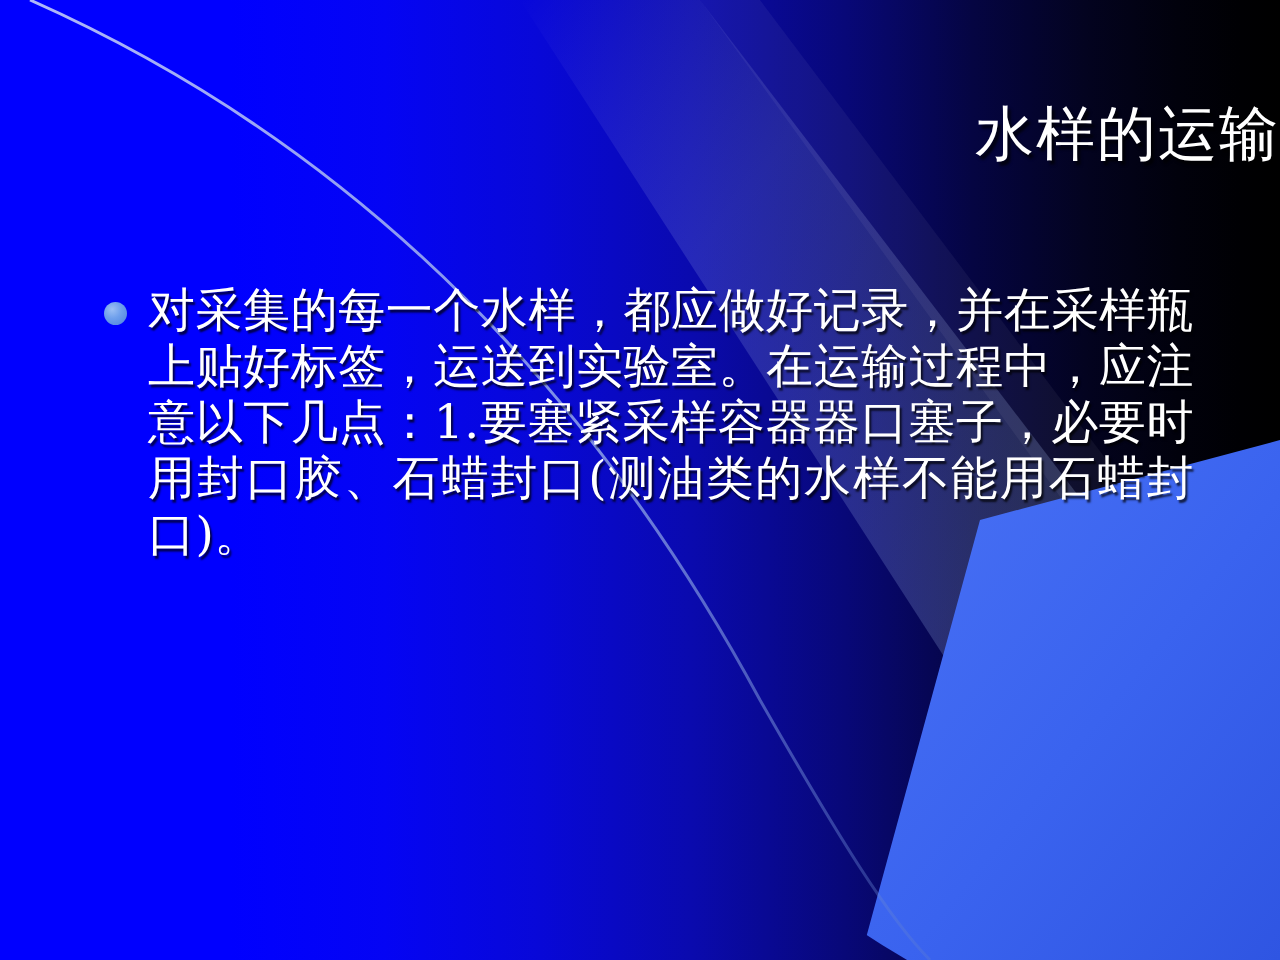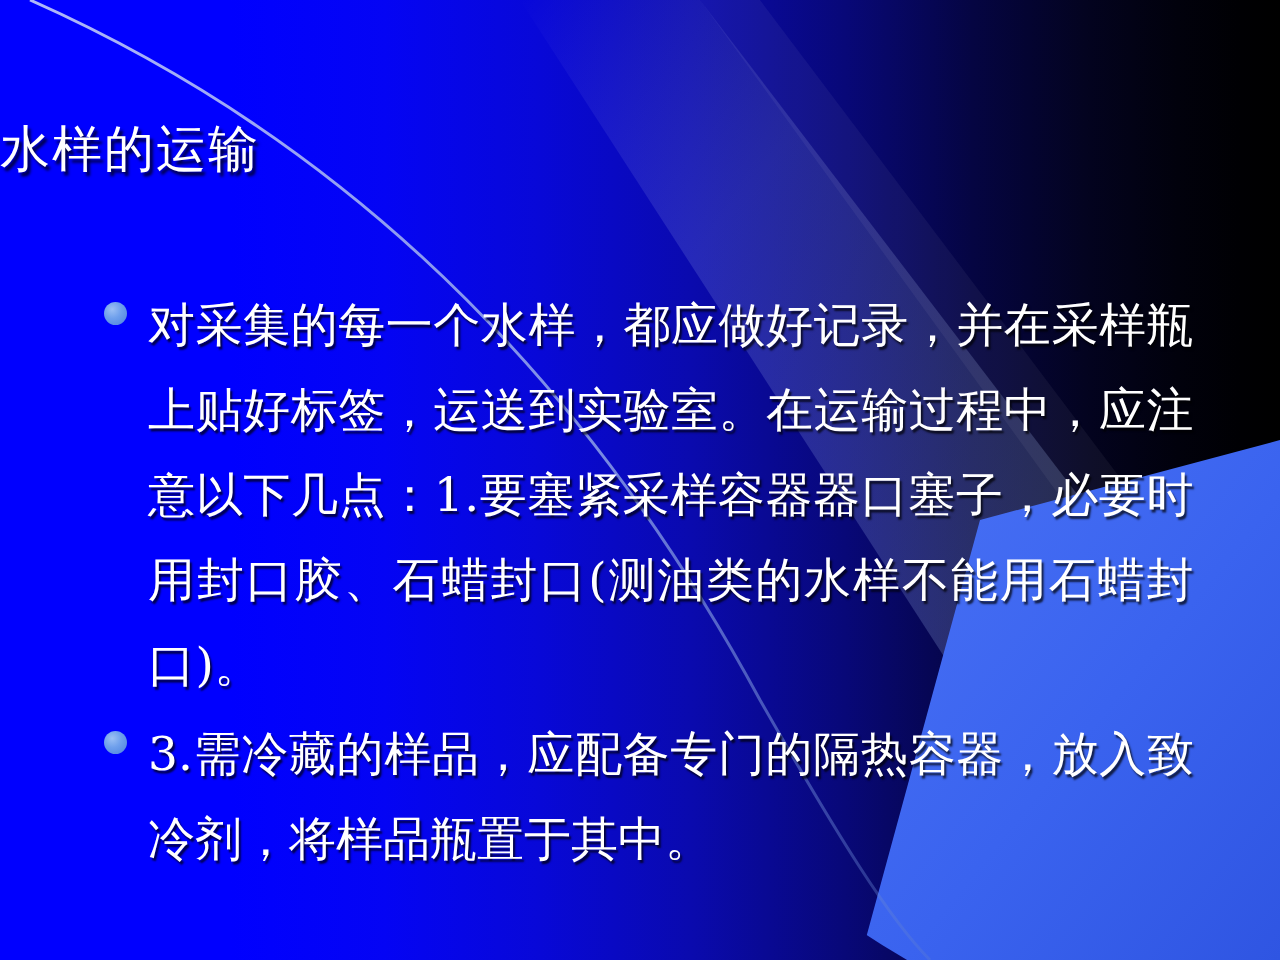--- a/index.html
+++ b/index.html
@@ -36,24 +36,24 @@
     width: 100%;
     height: 100%;
     pointer-events: none;
   }
 
   
   #title {
     position: absolute;
     left: 0;
     right: 0;
-    top: 124px;
-    text-align: left;
+    top: 104px;
+    text-align: right;
     color: #ffffff;
-    font-size: 50px;
+    font-size: 59px;
     line-height: 1.0;
     letter-spacing: 2px;
     text-shadow: 3px 4px 3px rgba(0,0,0,0.75);
     white-space: nowrap;
   }
 
   
   #body-list {
     position: absolute;
     left: 104px;
@@ -72,21 +72,21 @@
     height: 23px;
     border-radius: 50%;
     background: radial-gradient(circle at 36% 32%, #9cc0f4 0%, #6fa0ec 42%, #4b80dd 100%);
     margin-top: 20px;
     margin-right: 21px;
   }
   .bullet-text {
     flex: 1 1 auto;
     color: #ffffff;
     font-size: 47px;
-    line-height: 85px;
+    line-height: 56px;
     letter-spacing: 0px;
     text-shadow: 2px 3px 2px rgba(0,0,0,0.72);
     text-align: justify;
     text-justify: inter-ideograph;
   }
   .bullet-text.b1 { letter-spacing: 0.5px; }
 </style>
 </head>
 <body>
 
@@ -131,20 +131,16 @@
   <div id="title">水样的运输</div>
 
   <div id="body-list">
 
     <div class="bullet-row">
       <span class="bullet-marker"></span>
       <span class="bullet-text b1">对采集的每一个水样，都应做好记录，并在采样瓶上贴好标签，运送到实验室。在运输过程中，应注意以下几点：1.要塞紧采样容器器口塞子，必要时用封口胶、石蜡封口(测油类的水样不能用石蜡封口)。</span>
     </div>
 
 
-    <div class="bullet-row">
-      <span class="bullet-marker"></span>
-      <span class="bullet-text">3.需冷藏的样品，应配备专门的隔热容器，放入致冷剂，将样品瓶置于其中。</span>
-    </div>
 
 
   </div>
 </div>
 
 </body></html>

